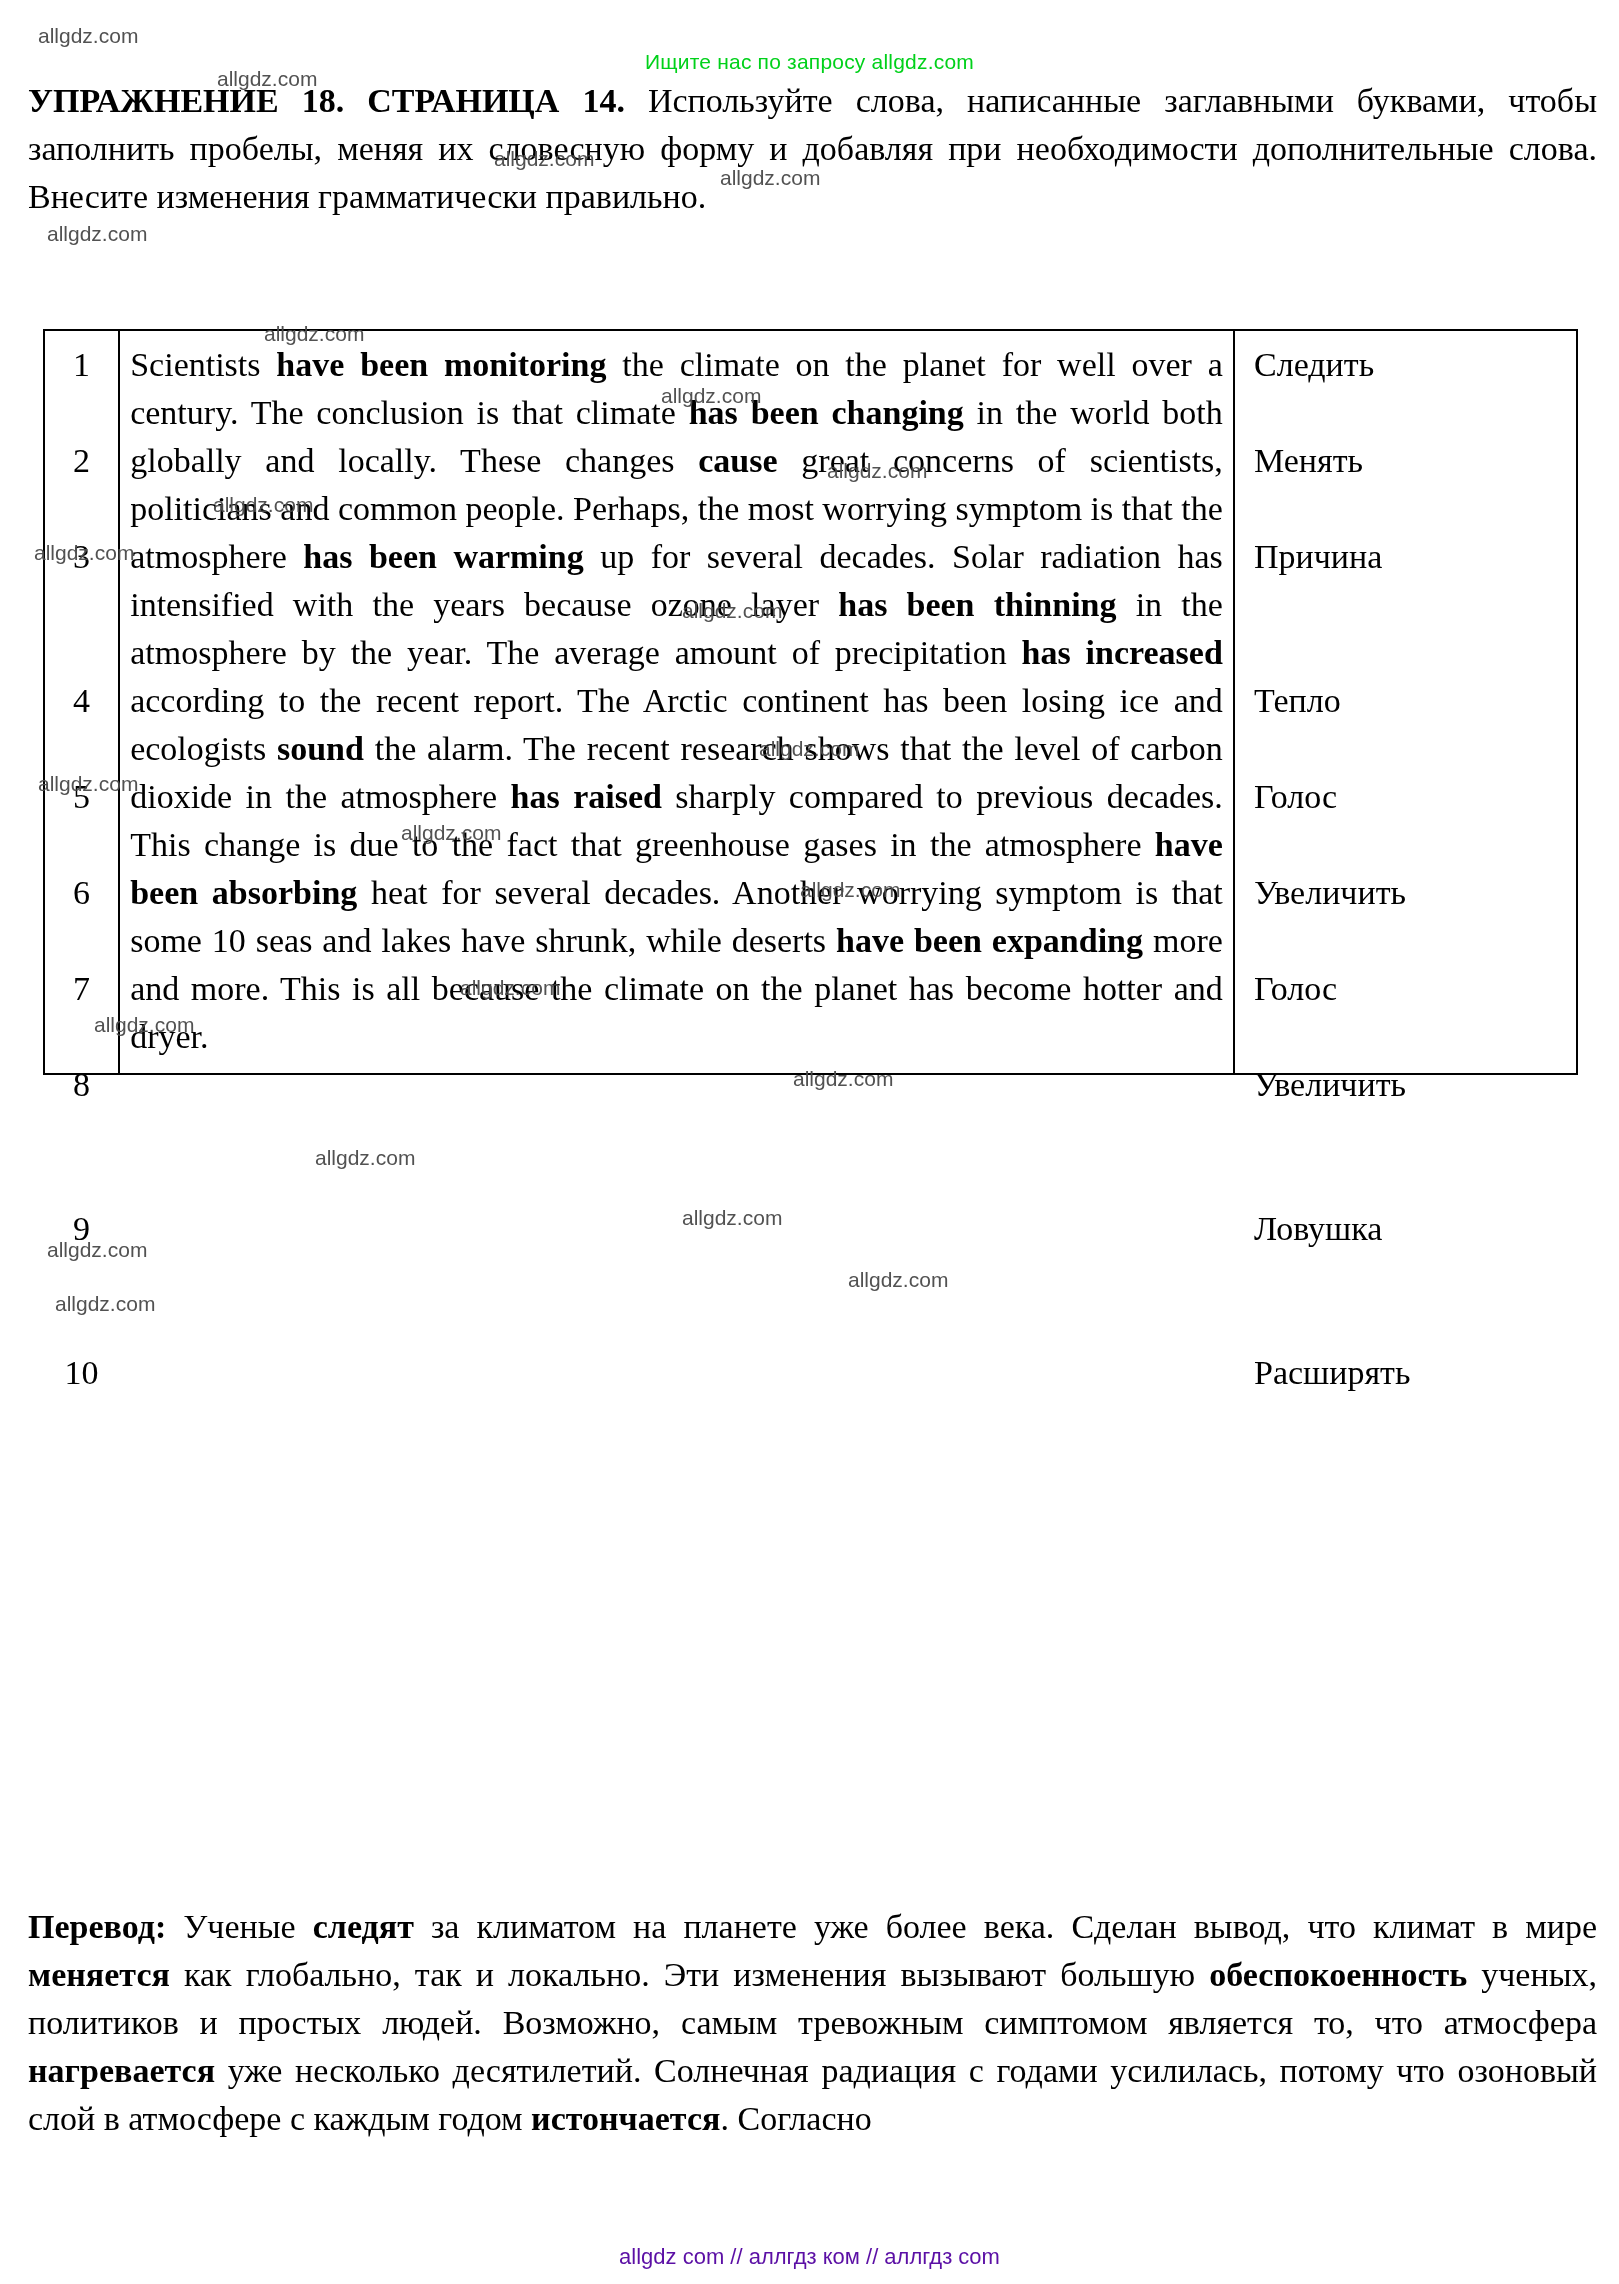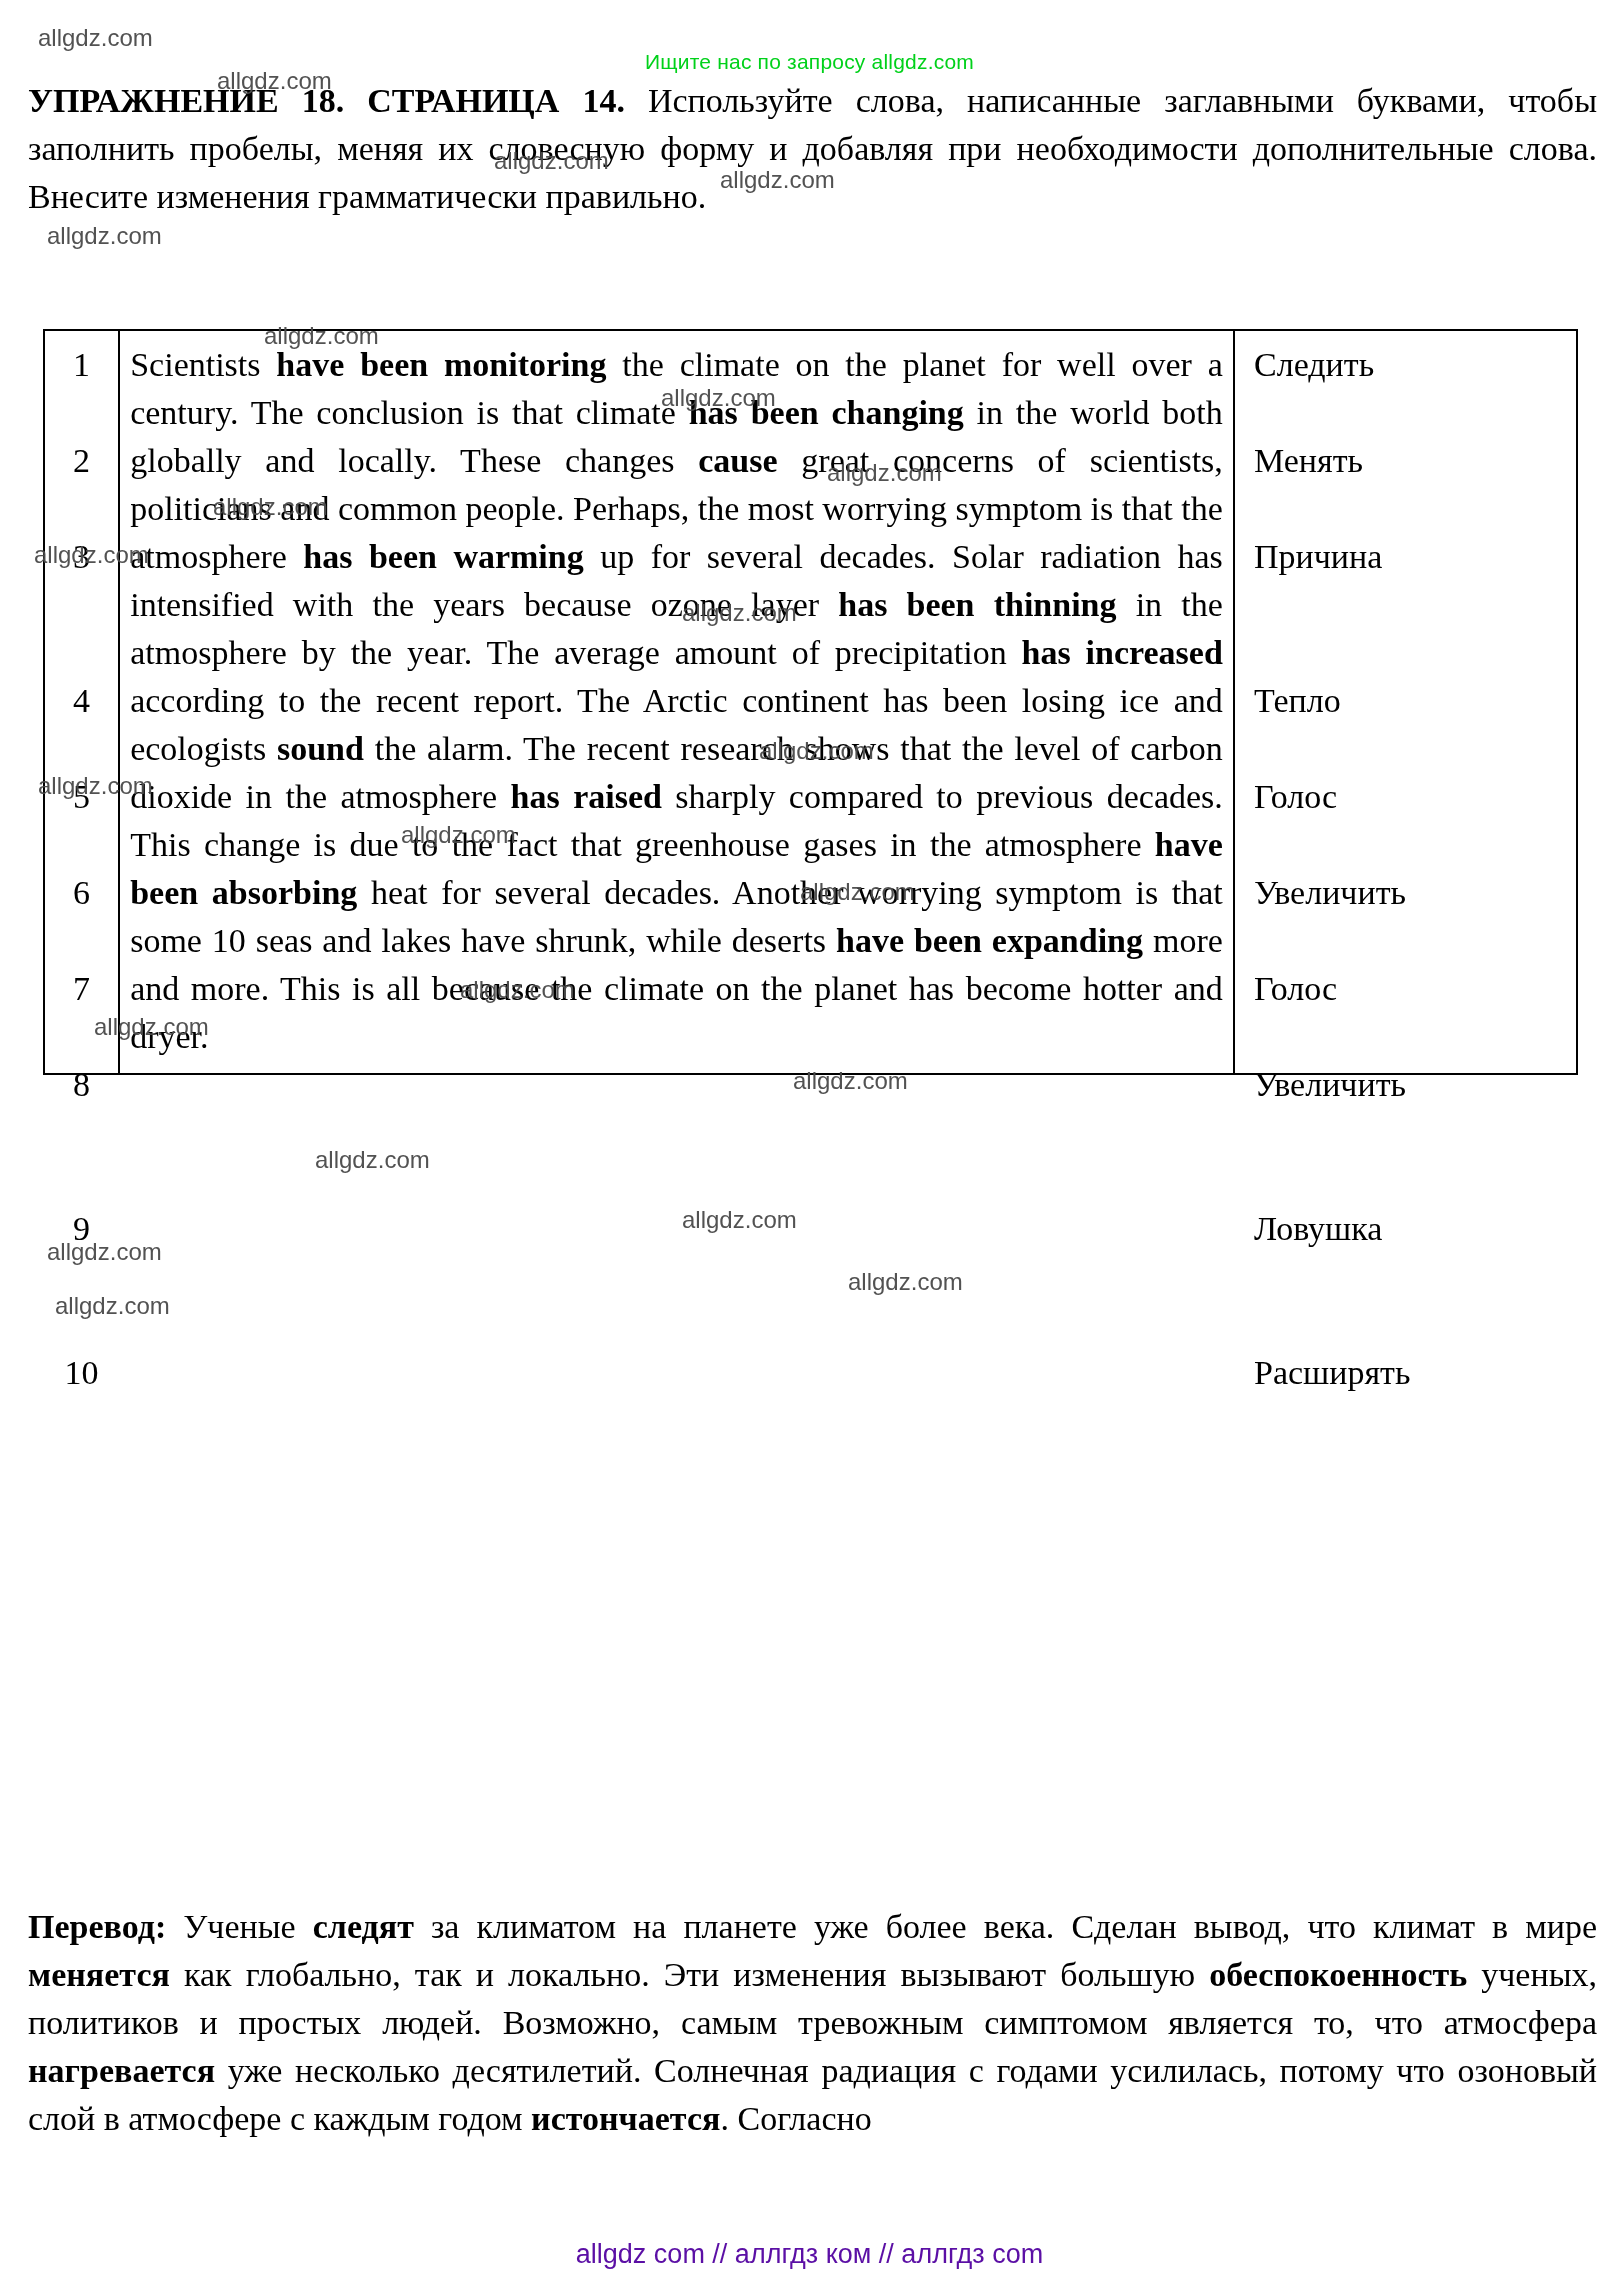--- a/index.html
+++ b/index.html
@@ -27,21 +27,21 @@
     font-size: 21px;
     color: #00d11a;
     letter-spacing: 0.2px;
     margin-top: 45px;
   }
 
   
   .wm {
     position: absolute;
     font-family: "Liberation Sans", "DejaVu Sans", sans-serif;
-    font-size: 24px;
+    font-size: 21px;
     color: #4b4b4b;
     white-space: nowrap;
     pointer-events: none;
     z-index: 5;
     opacity: .96;
   }
 
   
   .intro {
     position: absolute;
@@ -121,21 +121,21 @@
   .translation b { font-weight: bold; }
 
   
   .footer {
     position: absolute;
     bottom: 13.6px;
     left: 0;
     width: 100%;
     text-align: center;
     font-family: "Liberation Sans", sans-serif;
-    font-size: 27px;
+    font-size: 22px;
     color: #5b0fa5;
   }
 </style>
 </head>
 <body>
 
 <div class="promo">Ищите нас по запросу allgdz.com</div>
 
 <div class="intro">
   <b>УПРАЖНЕНИЕ 18. СТРАНИЦА 14.</b><span> Используйте слова, написанные заглавными буквами, чтобы заполнить пробелы, меняя их словесную форму и добавляя при необходимости дополнительные слова. Внесите изменения грамматически правильно.</span>

